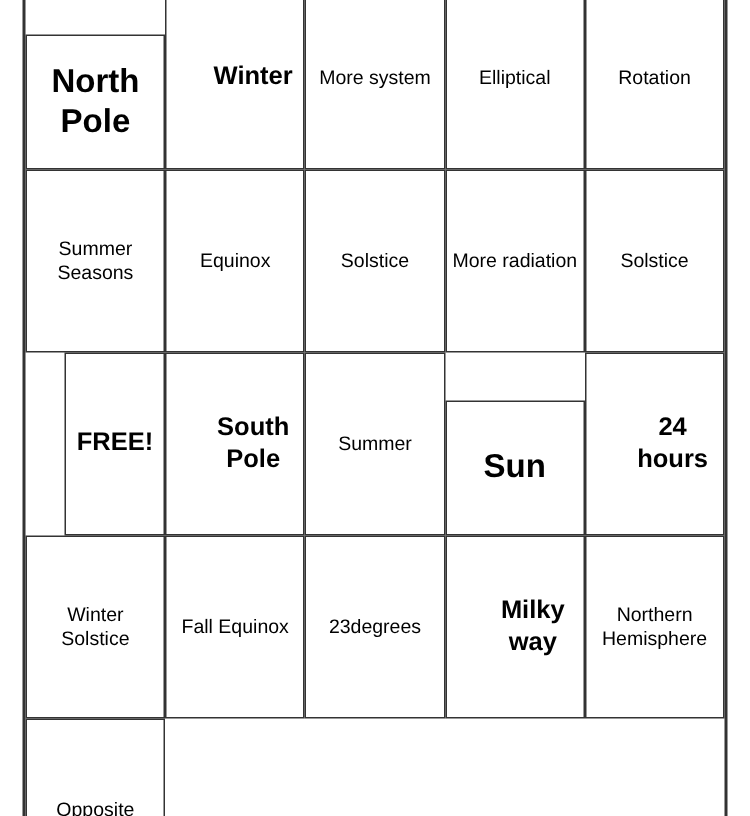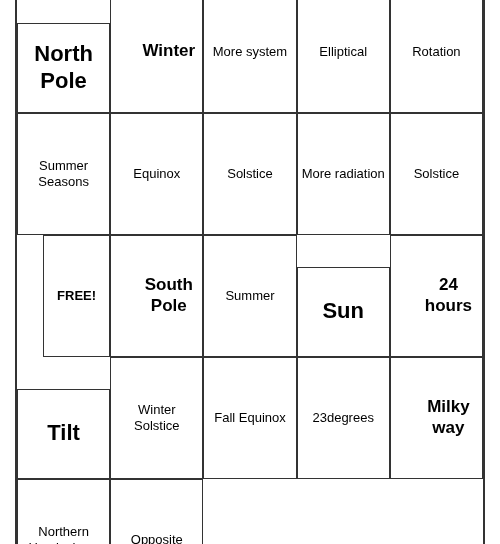--- a/index.html
+++ b/index.html
@@ -51,21 +51,21 @@
       font-size: 22px;
       font-weight: bold;
       margin-top: 32px;
     }
     .bingo-cell.medium {
       font-size: 17px;
       font-weight: bold;
       padding-left: 28px;
     }
     .bingo-cell.free {
-      font-size: 13px;
+      font-size: 17px;
       font-weight: bold;
       margin-left: 26px;
     }
   </style>
 </head>
 <body>
 
 <div class="bingo-card">
   <div class="bingo-header">
   <div class="bingo-header-cell">B</div>
@@ -83,21 +83,20 @@
       <div class="bingo-cell">Summer Seasons</div>
       <div class="bingo-cell">Equinox</div>
       <div class="bingo-cell">Solstice</div>
       <div class="bingo-cell">More radiation</div>
       <div class="bingo-cell">Solstice</div>
       <div class="bingo-cell free">FREE!</div>
       <div class="bingo-cell medium">South Pole</div>
       <div class="bingo-cell">Summer</div>
       <div class="bingo-cell large">Sun</div>
       <div class="bingo-cell medium">24 hours</div>
-      <div class="bingo-cell large">Tilt</div>
       <div class="bingo-cell">Winter Solstice</div>
       <div class="bingo-cell">Fall Equinox</div>
       <div class="bingo-cell">23degrees</div>
       <div class="bingo-cell medium">Milky way</div>
       <div class="bingo-cell">Northern Hemisphere</div>
       <div class="bingo-cell">Opposite</div>
     </div>
 </div>
 
 </body></html>

